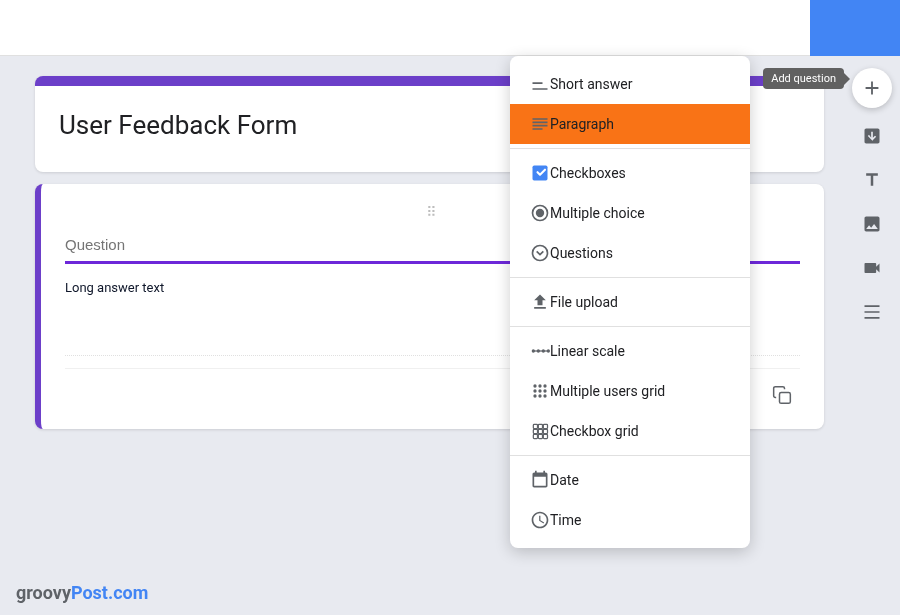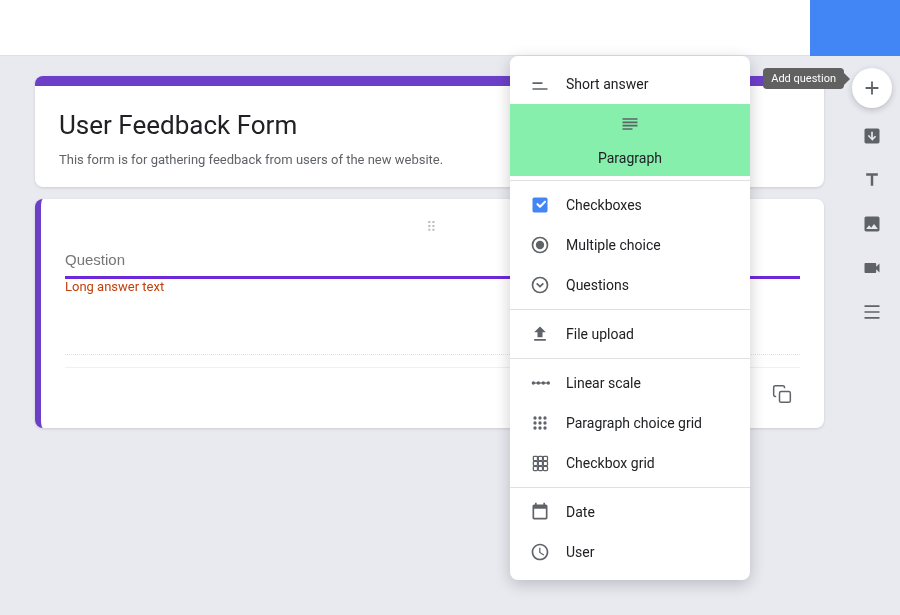--- a/index.html
+++ b/index.html
@@ -109,21 +109,22 @@
       border: none;
       border-bottom: 3px solid #6d28d9;
       font-size: 15px;
       color: #3b82f6;
       padding: 4px 0 8px;
       outline: none;
       background: transparent;
     }
     .answer-placeholder {
       font-size: 13px;
-      color: #c2410c;
+      color: #0f172a;
+      margin-top: 16px;
       border-bottom: 1px dotted #e0e0e0;
       padding-bottom: 60px;
     }
     .card-actions {
       display: flex;
       justify-content: flex-end;
       margin-top: 12px;
       padding-top: 8px;
       border-top: 1px solid #f0f0f0;
     }
@@ -208,26 +209,25 @@
       background: #fff;
       border-radius: 8px;
       box-shadow: 0 4px 16px rgba(0,0,0,0.2);
       z-index: 100;
       padding: 8px 0;
     }
     .menu-item {
       display: flex;
       align-items: center;
       padding: 10px 20px;
-      gap: 16px;
       font-size: 14px;
       color: #202124;
       cursor: pointer;
     }
-    .menu-item.selected { background: #86efac; flex-direction: column; }
+    .menu-item.selected { background: #f97316; }
     .menu-item .menu-icon {
       width: 20px;
       height: 20px;
       display: flex;
       align-items: center;
       justify-content: center;
       color: #5f6368;
       flex-shrink: 0;
     }
     .menu-divider {
@@ -257,21 +257,20 @@
 <div class="header">
   <div class="header-right-accent"></div>
 </div>
 
 <div class="main">
 
   <div class="form-area">
 
     <div class="form-header-card">
       <div class="form-title">User Feedback Form</div>
-      <div class="form-description">This form is for gathering feedback from users of the new website.</div>
     </div>
 
     <div class="question-card">
       <div class="drag-handle">⠿</div>
       <input class="question-input" type="text" placeholder="Question" style="">
       <div class="answer-placeholder">Long answer text</div>
       <div class="card-actions">
         <div class="copy-icon-btn" title="Duplicate">
           <svg width="20" height="20" viewBox="0 0 24 24" fill="none" stroke="#5f6368" stroke-width="1.8">
             <rect x="9" y="9" width="13" height="13" rx="2" ry="2"></rect>
@@ -408,21 +407,21 @@
           <circle cx="12" cy="6" r="2"></circle>
           <circle cx="18" cy="6" r="2"></circle>
           <circle cx="6" cy="12" r="2"></circle>
           <circle cx="12" cy="12" r="2"></circle>
           <circle cx="18" cy="12" r="2"></circle>
           <circle cx="6" cy="18" r="2"></circle>
           <circle cx="12" cy="18" r="2"></circle>
           <circle cx="18" cy="18" r="2"></circle>
         </svg>
       </span>
-      <span>Paragraph choice grid</span>
+      <span>Multiple users grid</span>
     </div>
 
     <div class="menu-item">
       <span class="menu-icon">
         <svg width="20" height="20" viewBox="0 0 24 24" fill="#5f6368">
           <rect x="4" y="4" width="5" height="5" rx="1" fill="none" stroke="#5f6368" stroke-width="1.5"></rect>
           <rect x="10" y="4" width="5" height="5" rx="1" fill="none" stroke="#5f6368" stroke-width="1.5"></rect>
           <rect x="16" y="4" width="5" height="5" rx="1" fill="none" stroke="#5f6368" stroke-width="1.5"></rect>
           <rect x="4" y="10" width="5" height="5" rx="1" fill="none" stroke="#5f6368" stroke-width="1.5"></rect>
           <rect x="10" y="10" width="5" height="5" rx="1" fill="none" stroke="#5f6368" stroke-width="1.5"></rect>
@@ -446,19 +445,22 @@
       <span>Date</span>
     </div>
 
     <div class="menu-item">
       <span class="menu-icon">
         <svg width="20" height="20" viewBox="0 0 24 24" fill="#5f6368">
           <path d="M11.99 2C6.47 2 2 6.48 2 12s4.47 10 9.99 10C17.52 22 22 17.52 22 12S17.52 2 11.99 2zM12 20c-4.42 0-8-3.58-8-8s3.58-8 8-8 8 3.58 8 8-3.58 8-8 8z"></path>
           <path d="M12.5 7H11v6l5.25 3.15.75-1.23-4.5-2.67z"></path>
         </svg>
       </span>
-      <span>User</span>
+      <span>Time</span>
     </div>
 
   </div>
 
+  <div class="watermark">
+    <span style="color:#5f6368;">groovy</span><span style="color:#4285f4;">Post.com</span>
+  </div>
 
 </div>
 
 </body></html>

